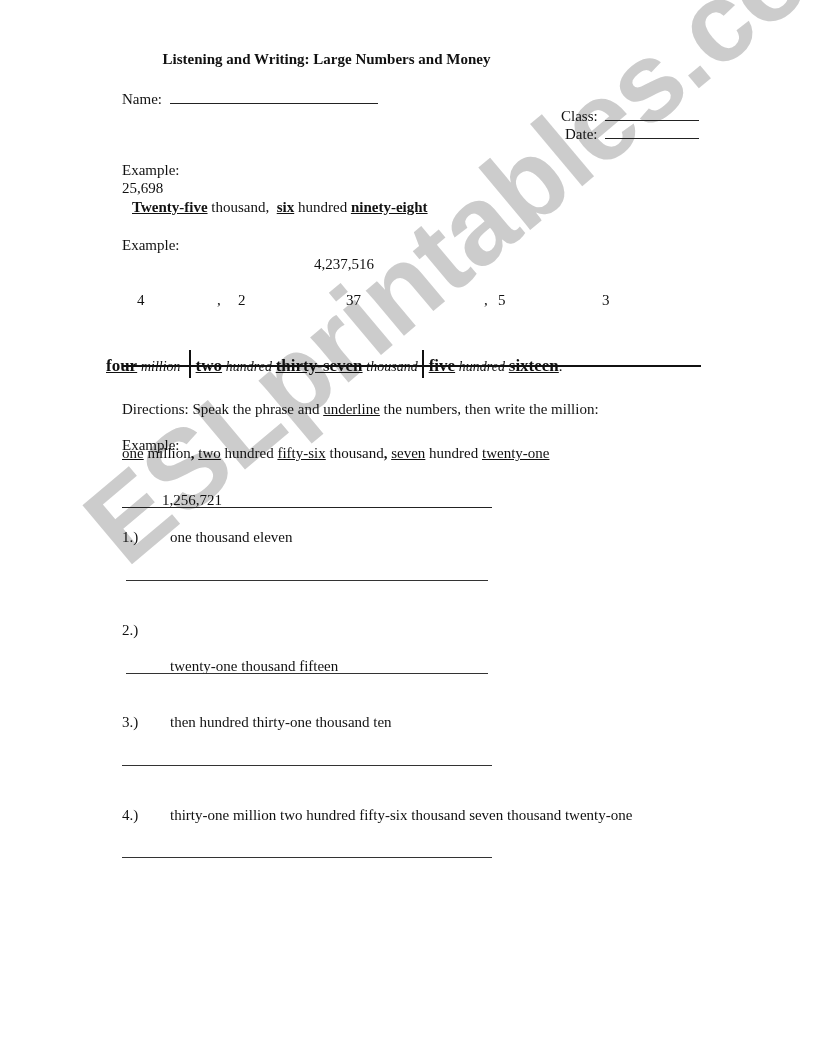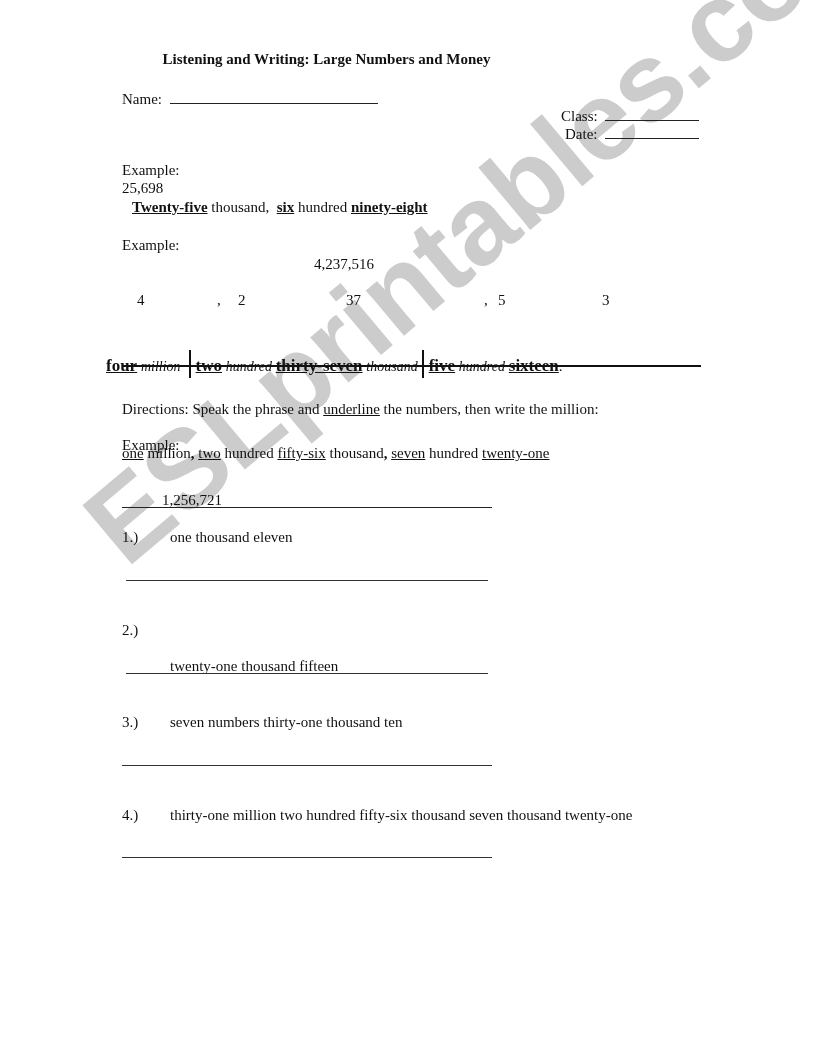--- a/index.html
+++ b/index.html
@@ -91,20 +91,20 @@
 
   <div class="abs" style="left:122px; top:529px;">1.)</div>
   <div class="abs" style="left:170px; top:529px;">one thousand eleven</div>
   <div class="line" style="left:126px; top:580px; width:362px;"></div>
 
   <div class="abs" style="left:122px; top:622px;">2.)</div>
   <div class="abs" style="left:170px; top:658px;">twenty-one thousand fifteen</div>
   <div class="line" style="left:126px; top:673px; width:362px;"></div>
 
   <div class="abs" style="left:122px; top:714px;">3.)</div>
-  <div class="abs" style="left:170px; top:714px;">seven numbers thirty-one thousand ten</div>
+  <div class="abs" style="left:170px; top:714px;">then hundred thirty-one thousand ten</div>
   <div class="line" style="left:122px; top:765px; width:370px;"></div>
 
   <div class="abs" style="left:122px; top:807px;">4.)</div>
   <div class="abs" style="left:170px; top:807px;">thirty-one million two hundred fifty-six thousand seven thousand twenty-one</div>
   <div class="line" style="left:122px; top:857px; width:370px;"></div>
 
 </div>
 
 </body></html>

